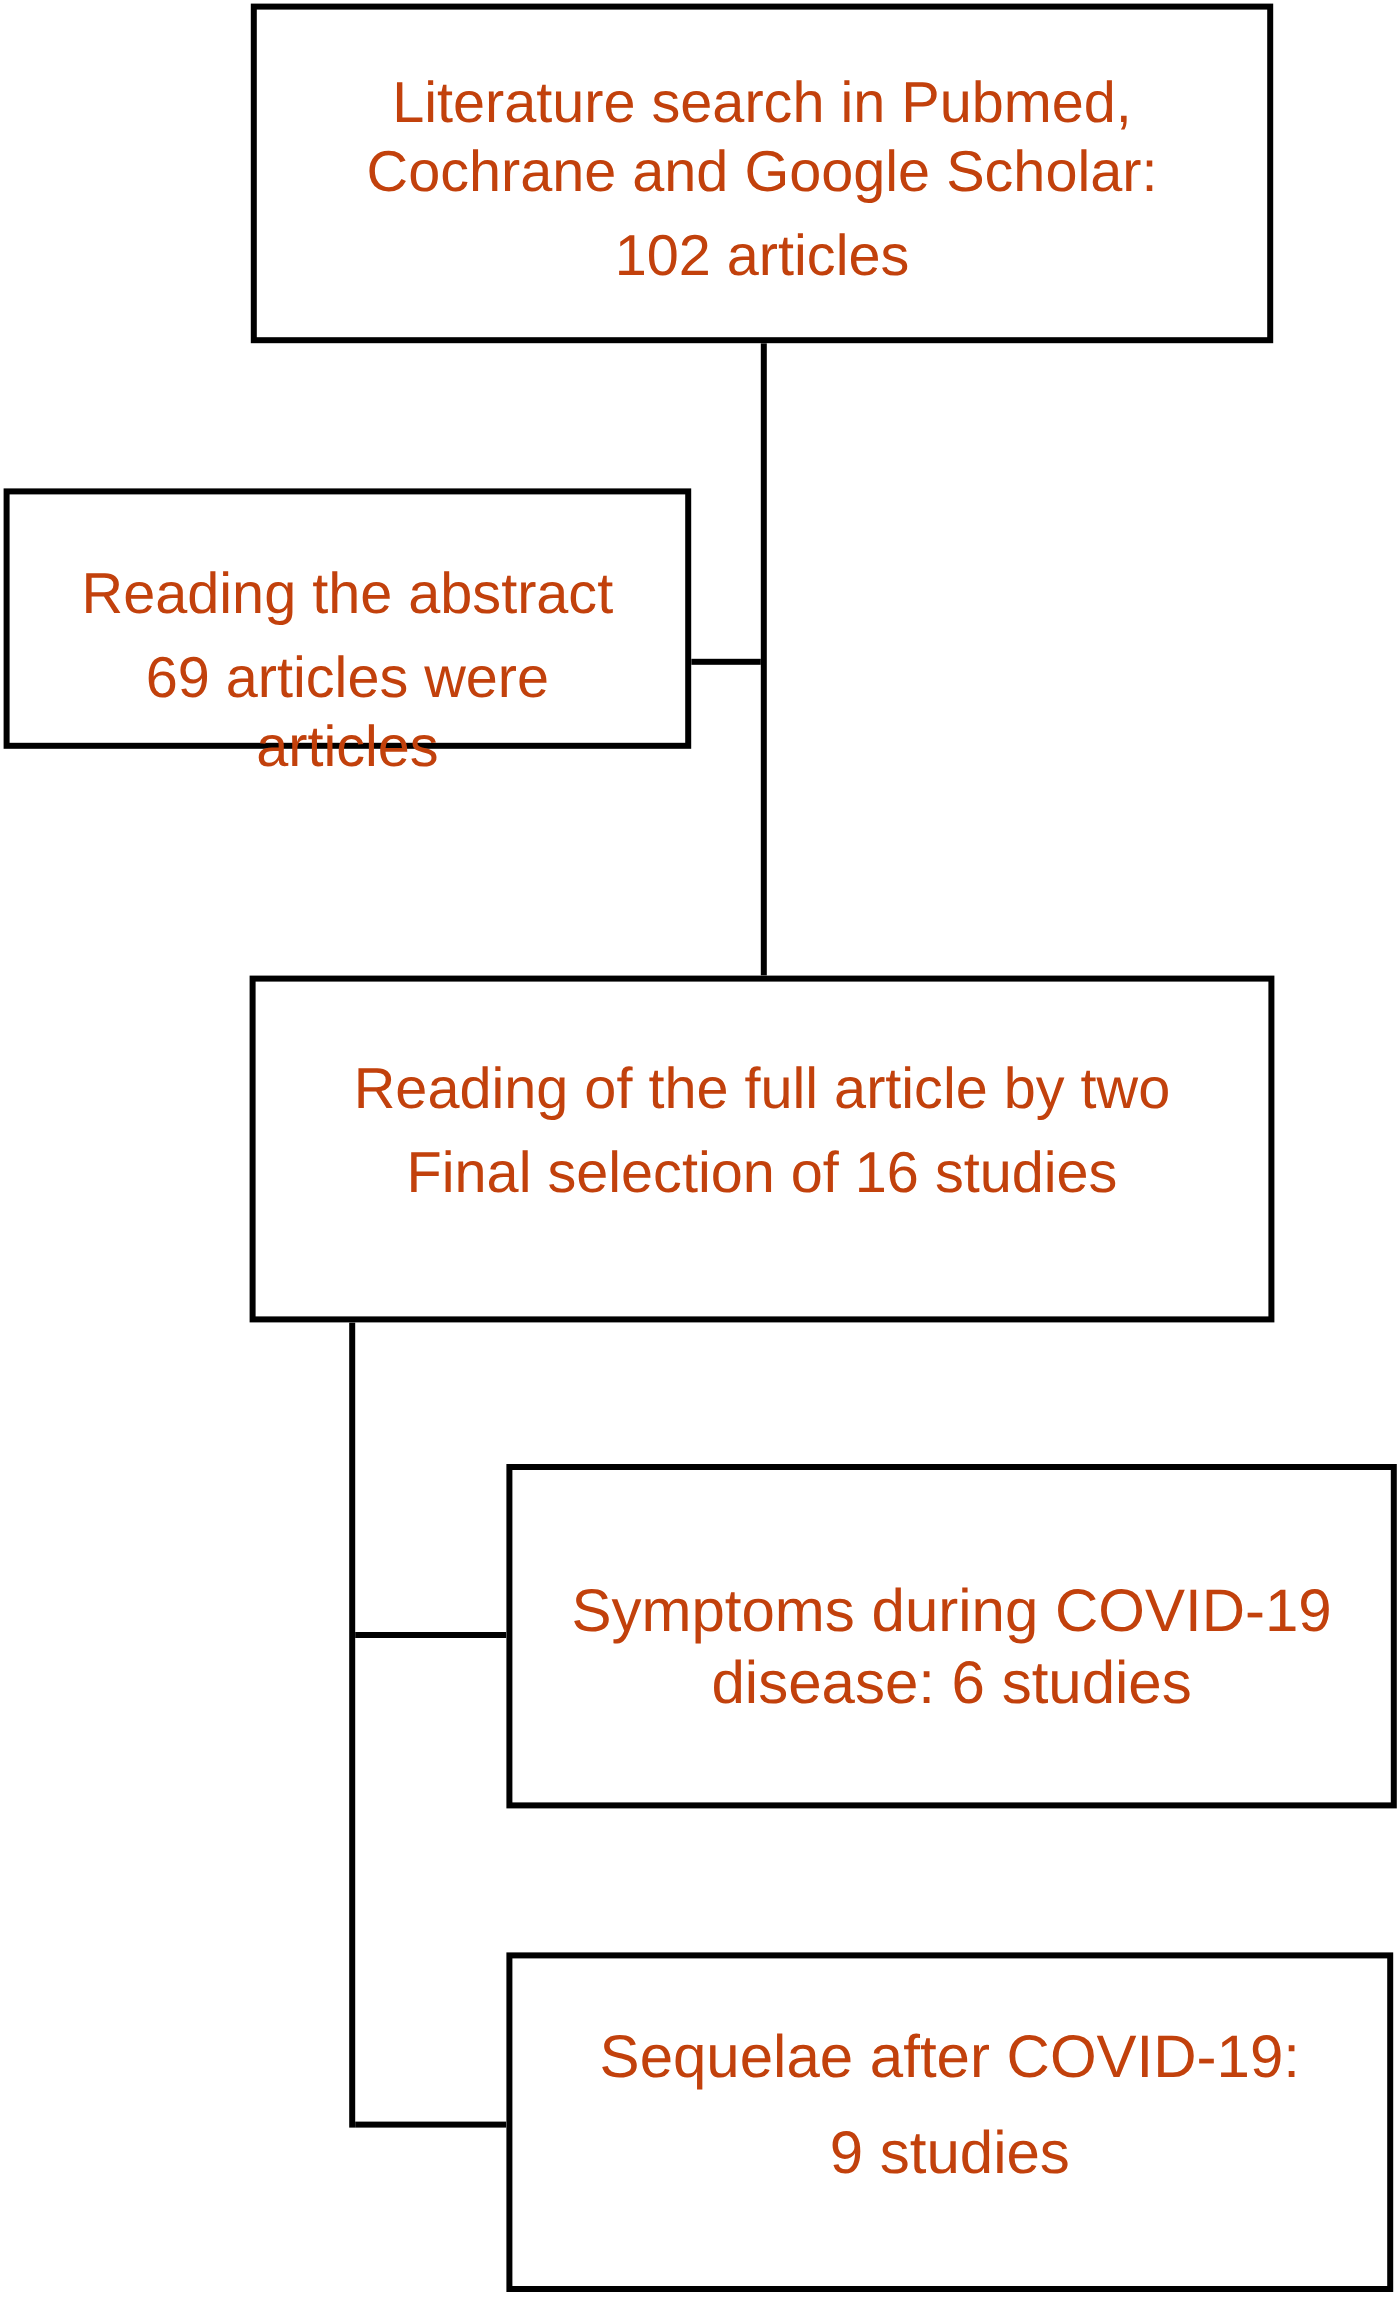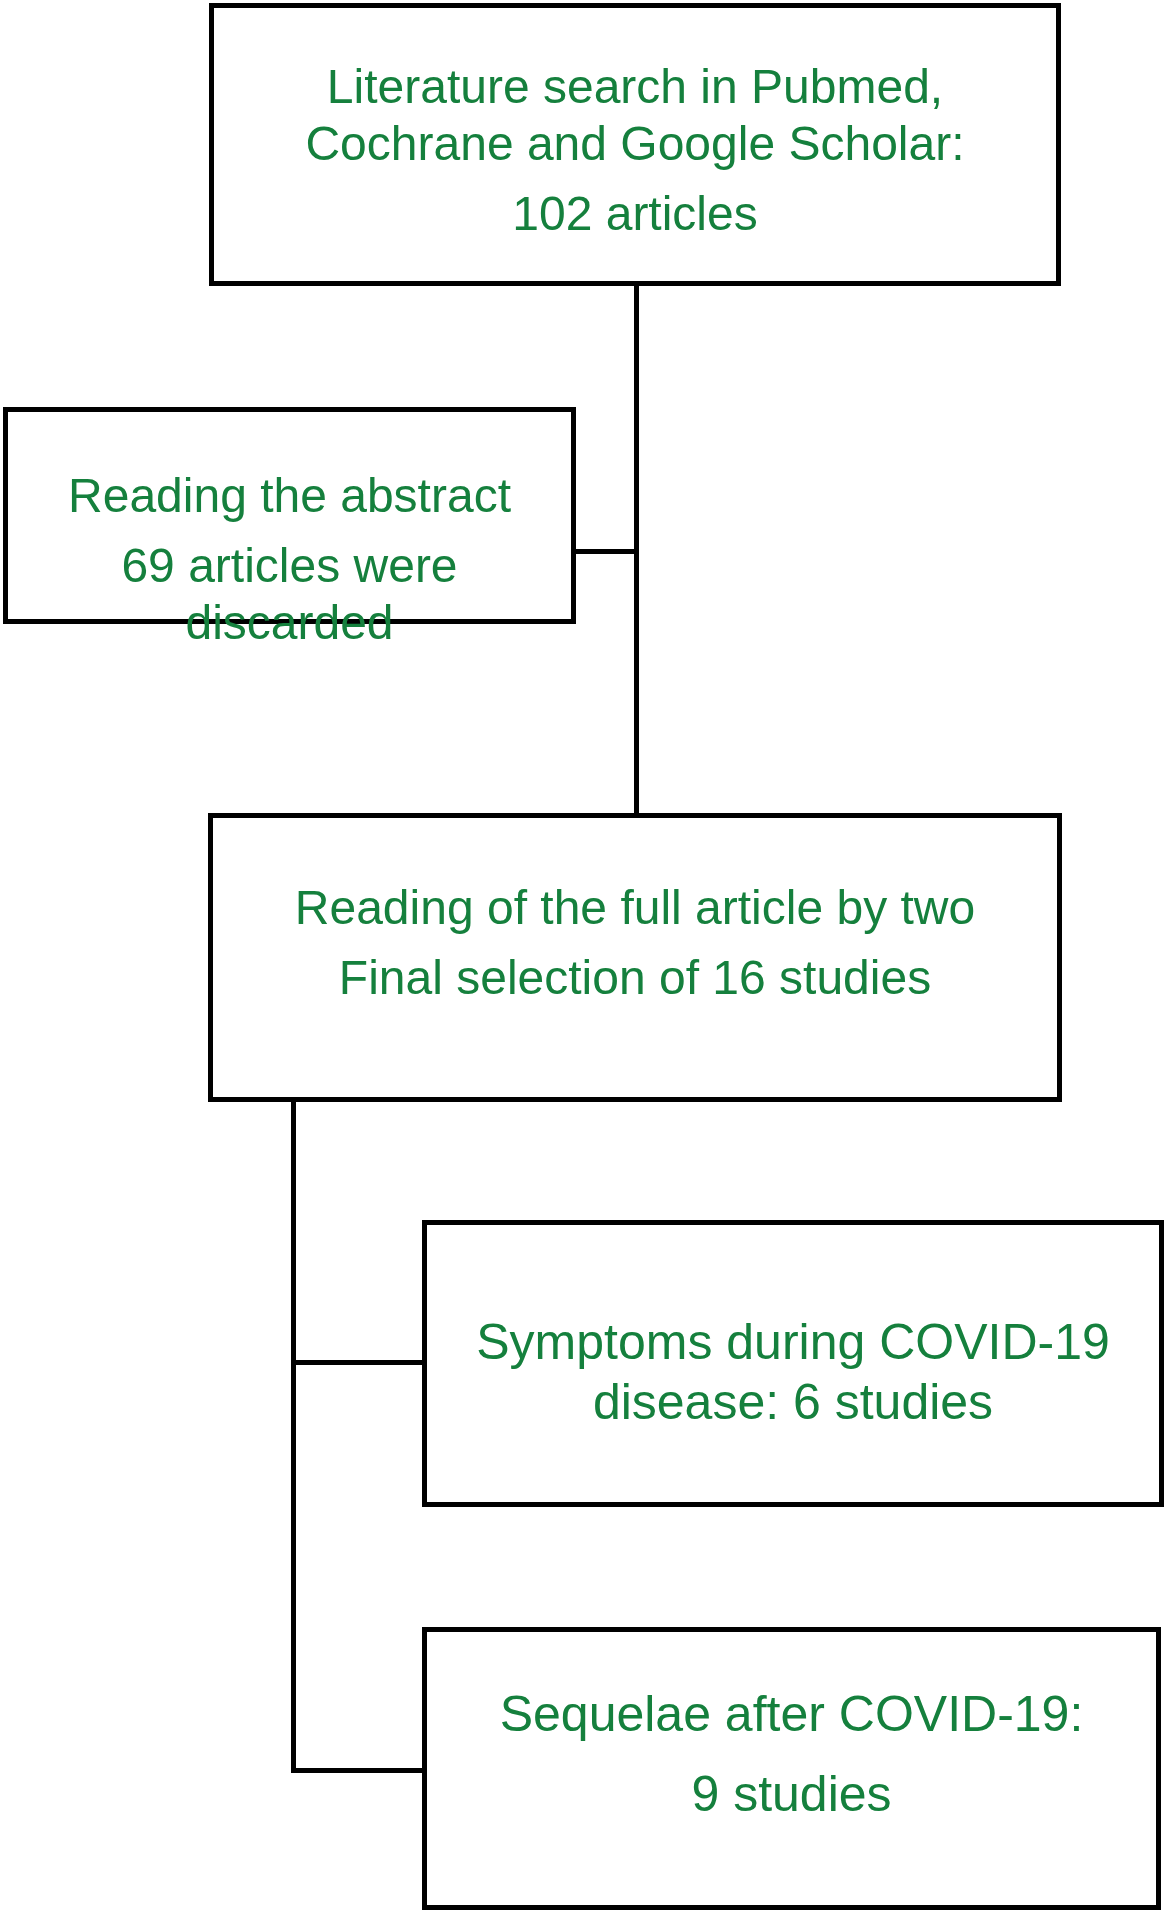--- a/index.html
+++ b/index.html
@@ -6,21 +6,21 @@
     margin: 0;
     padding: 0;
     background: #ffffff;
   }
   .canvas {
     position: relative;
     width: 1167px;
     height: 1915px;
     background: #ffffff;
     font-family: "Liberation Sans", sans-serif;
-    color: #15803d;
+    color: #c2410c;
     overflow: hidden;
   }
   .node {
     position: absolute;
     box-sizing: border-box;
     border: 5px solid #000000;
     background: #ffffff;
     text-align: center;
     font-size: 48px;
     line-height: 57px;
@@ -74,21 +74,21 @@
       <div class="line">102 articles</div>
     </div>
   </div>
 
   <div class="node box-abstract">
     <div class="para">
       <div class="line">Reading the abstract</div>
     </div>
     <div class="para">
       <div class="line">69 articles were</div>
-      <div class="line">discarded</div>
+      <div class="line">articles</div>
     </div>
   </div>
 
   <div class="node box-fullarticle">
     <div class="para">
       <div class="line">Reading of the full article by two</div>
     </div>
     <div class="para">
       <div class="line">Final selection of 16 studies</div>
     </div>

